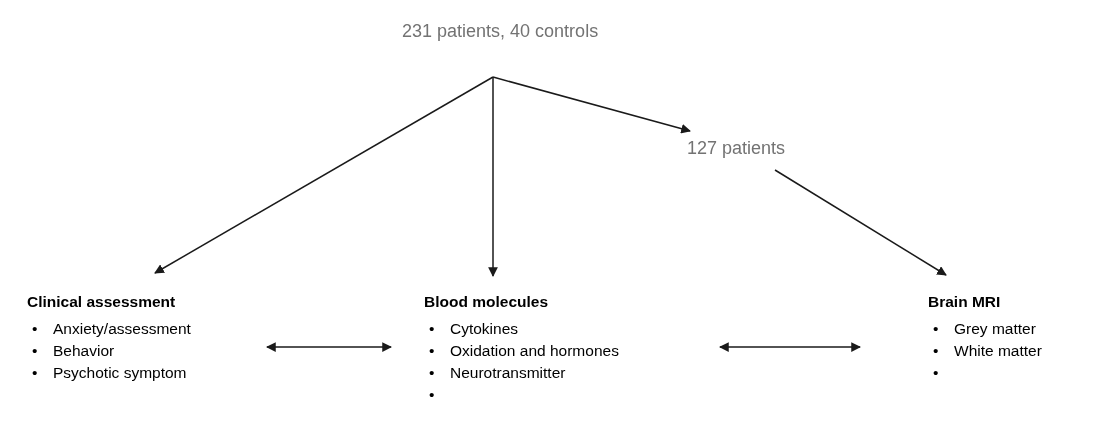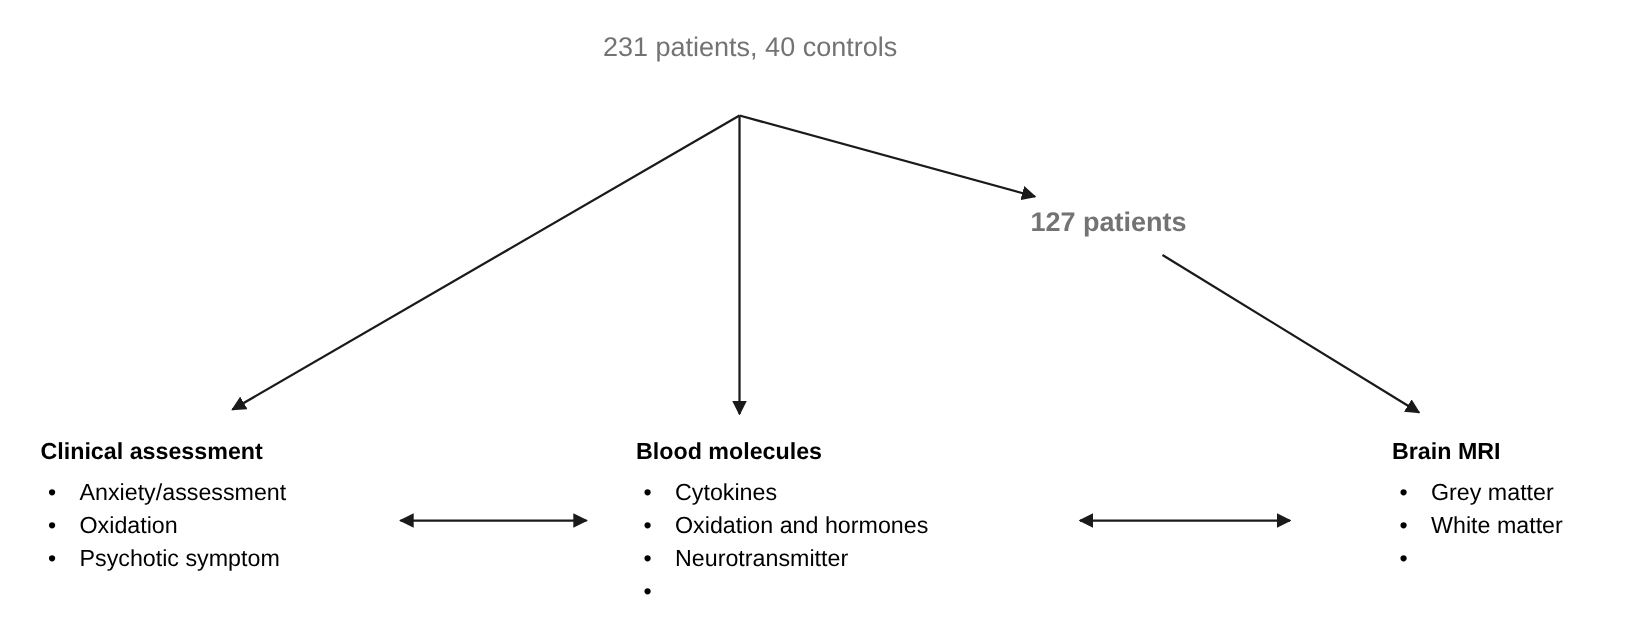--- a/index.html
+++ b/index.html
@@ -36,21 +36,20 @@
     line-height: 1;
     color: #737373;
   }
   #root-node-label {
     left: 402px;
     top: 22px;
   }
   #cohort-node-label {
     left: 687px;
     top: 139px;
-    font-weight: bold;
   }
   .column {
     position: absolute;
     top: 294px;
   }
   #column-clinical { left: 27px; }
   #column-blood    { left: 424px; }
   #column-mri      { left: 928px; }
 
   .column-title {
@@ -116,21 +115,21 @@
 
   <div class="column" id="column-clinical">
     <div class="column-title">Clinical assessment</div>
     <ul class="bullet-list">
       <li class="bullet-item">
         <span class="bullet-dot">•</span>
         <span class="bullet-label">Anxiety/assessment</span>
       </li>
       <li class="bullet-item">
         <span class="bullet-dot">•</span>
-        <span class="bullet-label">Oxidation</span>
+        <span class="bullet-label">Behavior</span>
       </li>
       <li class="bullet-item">
         <span class="bullet-dot">•</span>
         <span class="bullet-label">Psychotic symptom</span>
       </li>
     </ul>
   </div>
 
   <div class="column" id="column-blood">
     <div class="column-title">Blood molecules</div>

